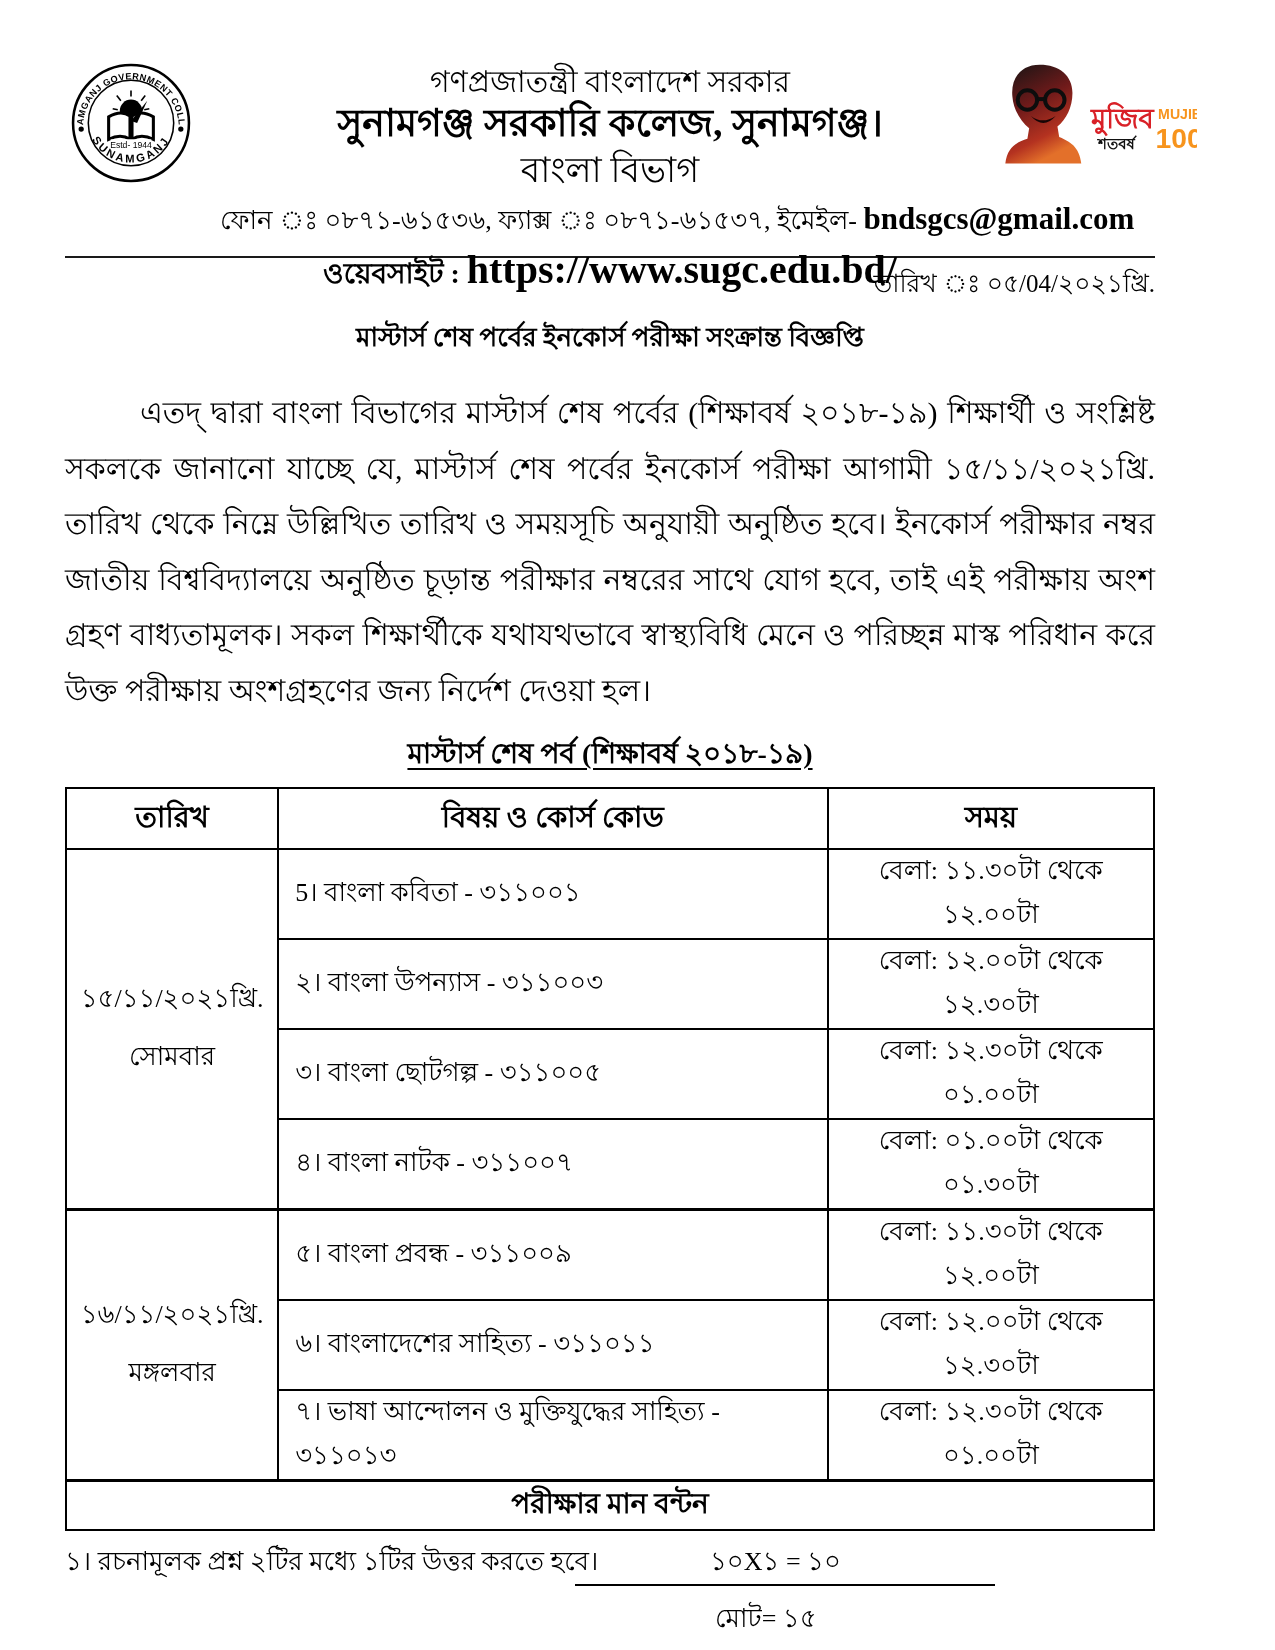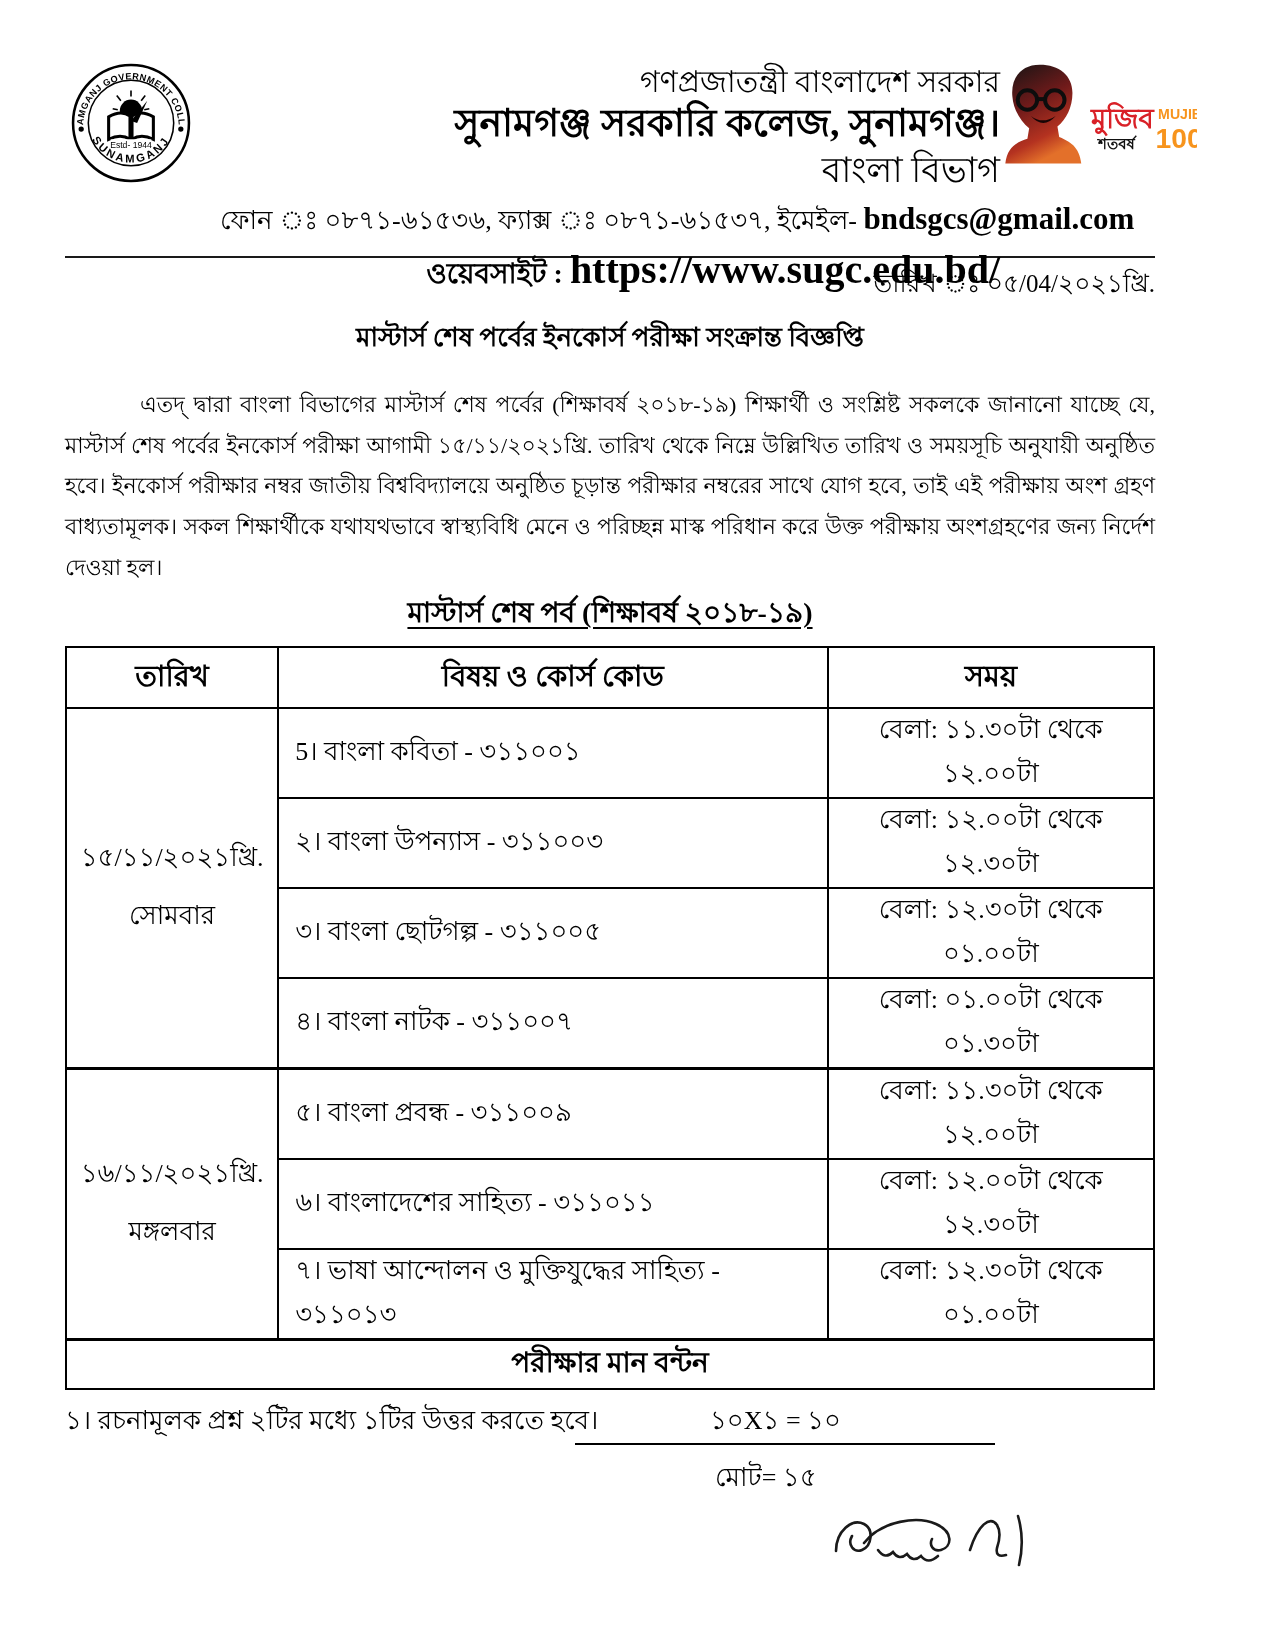--- a/index.html
+++ b/index.html
@@ -7,42 +7,42 @@
   body {
     width:1275px; height:1650px; position:relative; overflow:hidden;
     color:#000; font-family:"Liberation Serif","DejaVu Sans",serif;
   }
   .page { padding:50px 120px 0 65px; position:relative; }
 
   
   .letterhead { position:relative; height:200px; }
   .seal { position:absolute; left:5px; top:10px; width:122px; height:126px; }
   .mujib { position:absolute; left:920px; top:-2px; width:212px; height:134px; }
-  .head-center { width:780px; margin-left:155px; text-align:right; padding-top:14px; }
+  .head-center { width:780px; margin-left:155px; text-align:center; padding-top:14px; }
   .govt-line    { font-size:30px; line-height:1.2; }
   .college-line { font-size:38px; font-weight:bold; line-height:1.25; }
   .dept-line    { font-size:35px; line-height:1.2; margin-top:2px; }
   .contact-line { font-size:26px; margin-top:8px; white-space:nowrap; }
   .contact-line .email { font-weight:bold; font-size:31px; font-family:"Liberation Serif",serif; }
   .website-line { font-size:28px; font-weight:bold; margin-top:2px; }
   .website-line .url { font-size:40px; font-family:"Liberation Serif",serif; }
 
   .head-rule { border:none; border-top:2px solid #1a1a1a; margin-top:6px; }
 
   .date-line { text-align:right; font-size:25px; margin-top:6px; }
 
   .notice-title { text-align:center; font-size:26px; font-weight:bold; margin-top:10px; }
 
   .body-par {
-    margin-top:24px; font-size:22px; line-height:1.85;
+    margin-top:24px; font-size:30px; line-height:1.85;
     text-align:justify; text-indent:75px;
   }
 
   
-  .table-caption { text-align:center; font-size:28px; font-weight:bold; margin-top:3px;
+  .table-caption { text-align:center; font-size:28px; font-weight:bold; margin-top:14px;
                    text-decoration:underline; text-underline-offset:5px; }
   table.sched { width:100%; border-collapse:collapse; margin-top:8px; }
   table.sched th, table.sched td { border:2px solid #000; }
   table.sched th { font-size:29px; font-weight:bold; padding:5px 16px; text-align:center; }
   col.c-date { width:19.5%; } col.c-subj { width:50.5%; } col.c-time { width:30%; }
   td.date-cell { text-align:center; font-size:26px; vertical-align:middle; }
   td.date-cell .day { margin-top:14px; }
   td.subject-cell { font-size:26px; padding-left:16px; height:67px; vertical-align:middle; }
   td.time-cell { font-size:26px; text-align:center; vertical-align:middle; }
   tr.group-start td { border-top:3px solid #000; }

